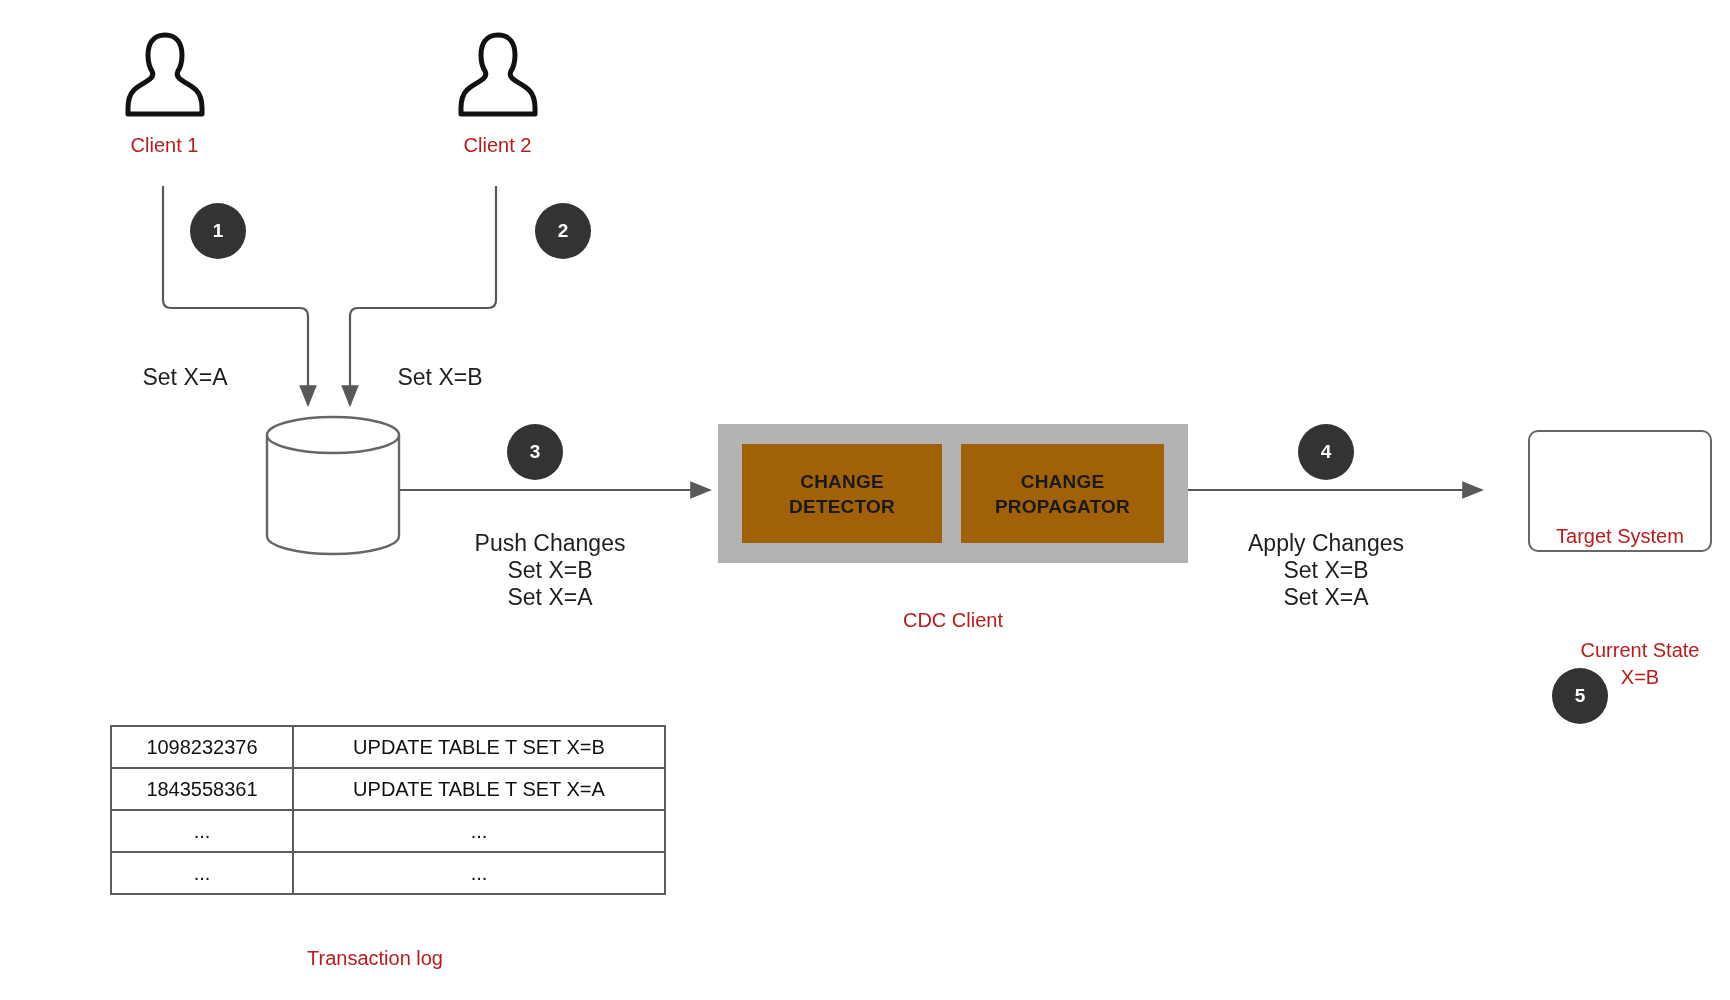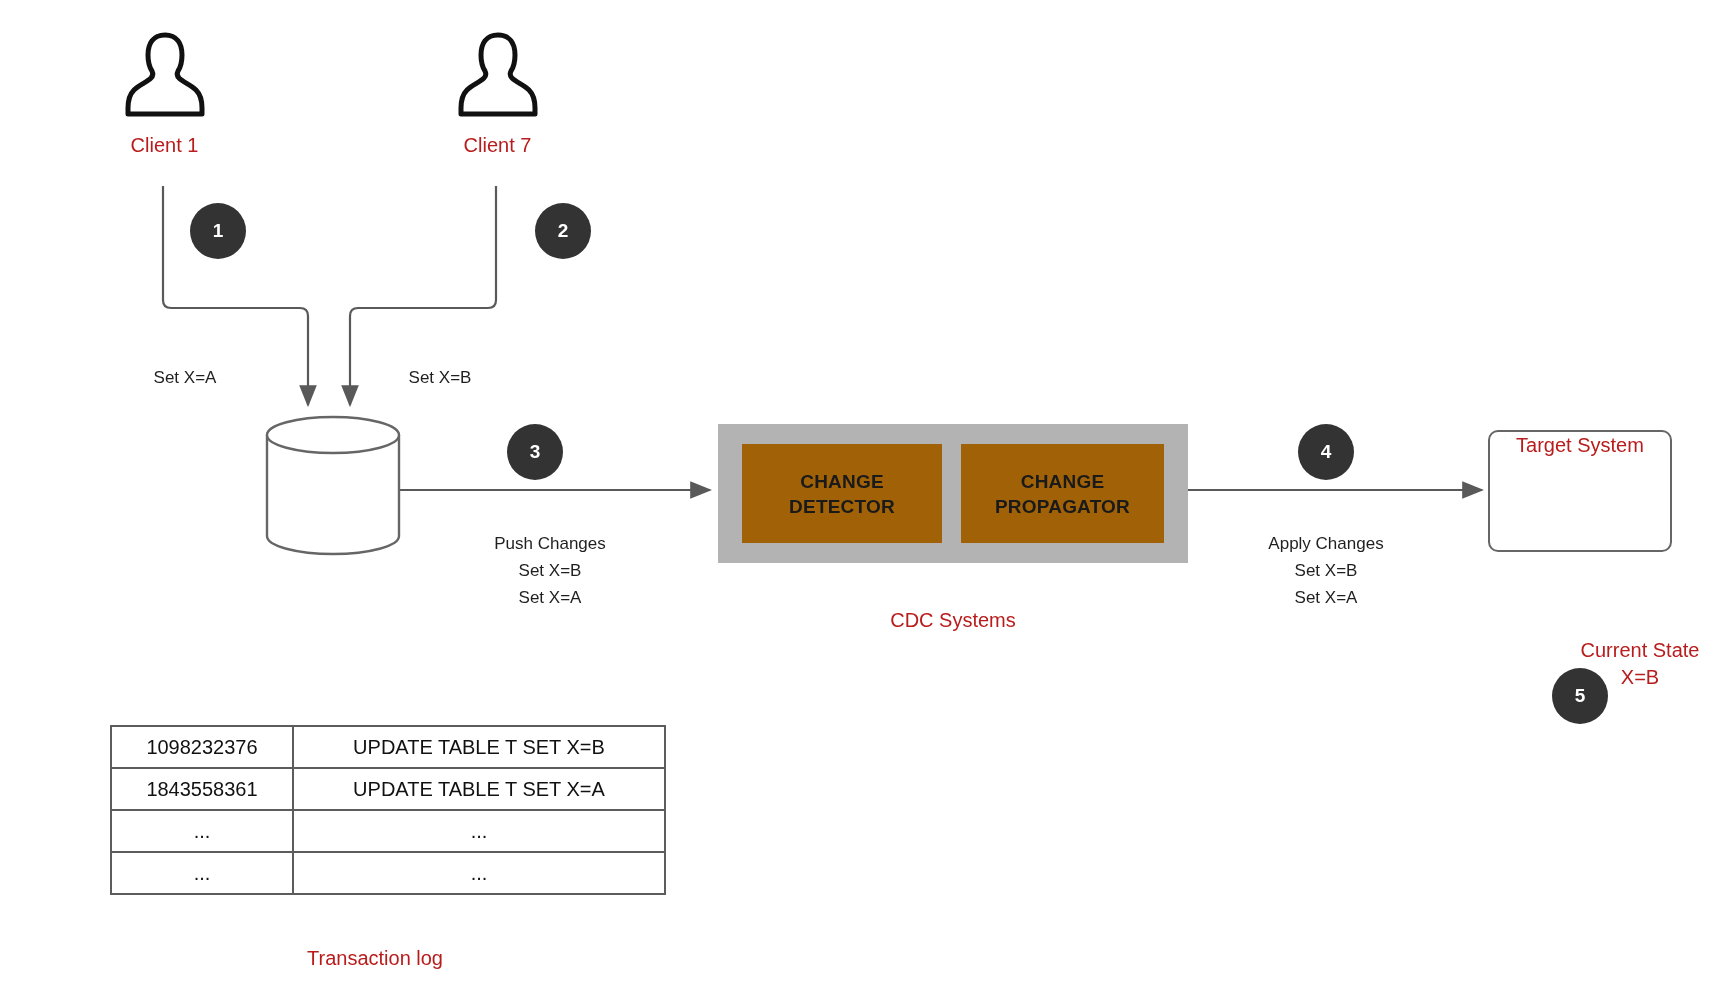--- a/index.html
+++ b/index.html
@@ -25,21 +25,21 @@
 
   
   .node-label {
     font-size: 20px;
     color: #b91c1c;
     text-align: center;
     line-height: 27px;
     white-space: pre-line;
   }
   .edge-label {
-    font-size: 17px;
+    font-size: 23px;
     color: #1f1f1f;
     text-align: center;
     line-height: 27px;
     white-space: pre-line;
   }
   .inner-box-label {
     font-size: 19px;
     font-weight: bold;
     color: #1a1a1a;
     text-align: center;
@@ -75,23 +75,24 @@
     justify-content: center;
     box-sizing: border-box;
   }
 
   
   .target-box {
     border: 2px solid #666666;
     border-radius: 10px;
     background: #ffffff;
     display: flex;
-    align-items: flex-start;
+    align-items: flex-end;
     justify-content: center;
     box-sizing: border-box;
+    margin-left: 40px;
   }
 
   
   .txlog {
     border-collapse: collapse;
     table-layout: fixed;
     background: #ffffff;
   }
   .txlog td {
     border: 2px solid #5c5c5c;
@@ -154,21 +155,21 @@
                C30,43 30,46 28,48
                C24,52 16,55 11,60
                C7,64 5,70 5,78
                L5,84 L79,84 L79,78
                C79,70 77,64 73,60
                C68,55 60,52 56,48
                C54,46 54,43 55,41
                C57,38 59,33 59,25
                C59,14 54,5 42,5 Z" fill="none" stroke="#111111" stroke-width="5" stroke-linejoin="round"></path>
     </svg>
-    <div class="node-label" style="margin-top:12px;">Client 7</div>
+    <div class="node-label" style="margin-top:12px;">Client 2</div>
   </div>
 
   <div class="abs badge" style="left:190px;top:203px;">
     <span>1</span>
   </div>
 
   <div class="abs badge" style="left:535px;top:203px;">
     <span>2</span>
   </div>
 
@@ -205,21 +206,21 @@
       <div class="inner-box-label">CHANGE
 DETECTOR</div>
     </div>
     <div class="abs cdc-inner" style="left:243px;top:20px;width:203px;height:99px;">
       <div class="inner-box-label">CHANGE
 PROPAGATOR</div>
     </div>
   </div>
 
   <div class="abs node-label" style="left:803px;top:580px;width:300px;">
-    <span>CDC Systems</span>
+    <span>CDC Client</span>
   </div>
 
   <div class="abs badge" style="left:1298px;top:424px;">
     <span>4</span>
   </div>
 
   <div class="abs edge-label" style="left:1201px;top:503px;width:250px;">
     <span>Apply Changes
 Set X=B
 Set X=A</span>

